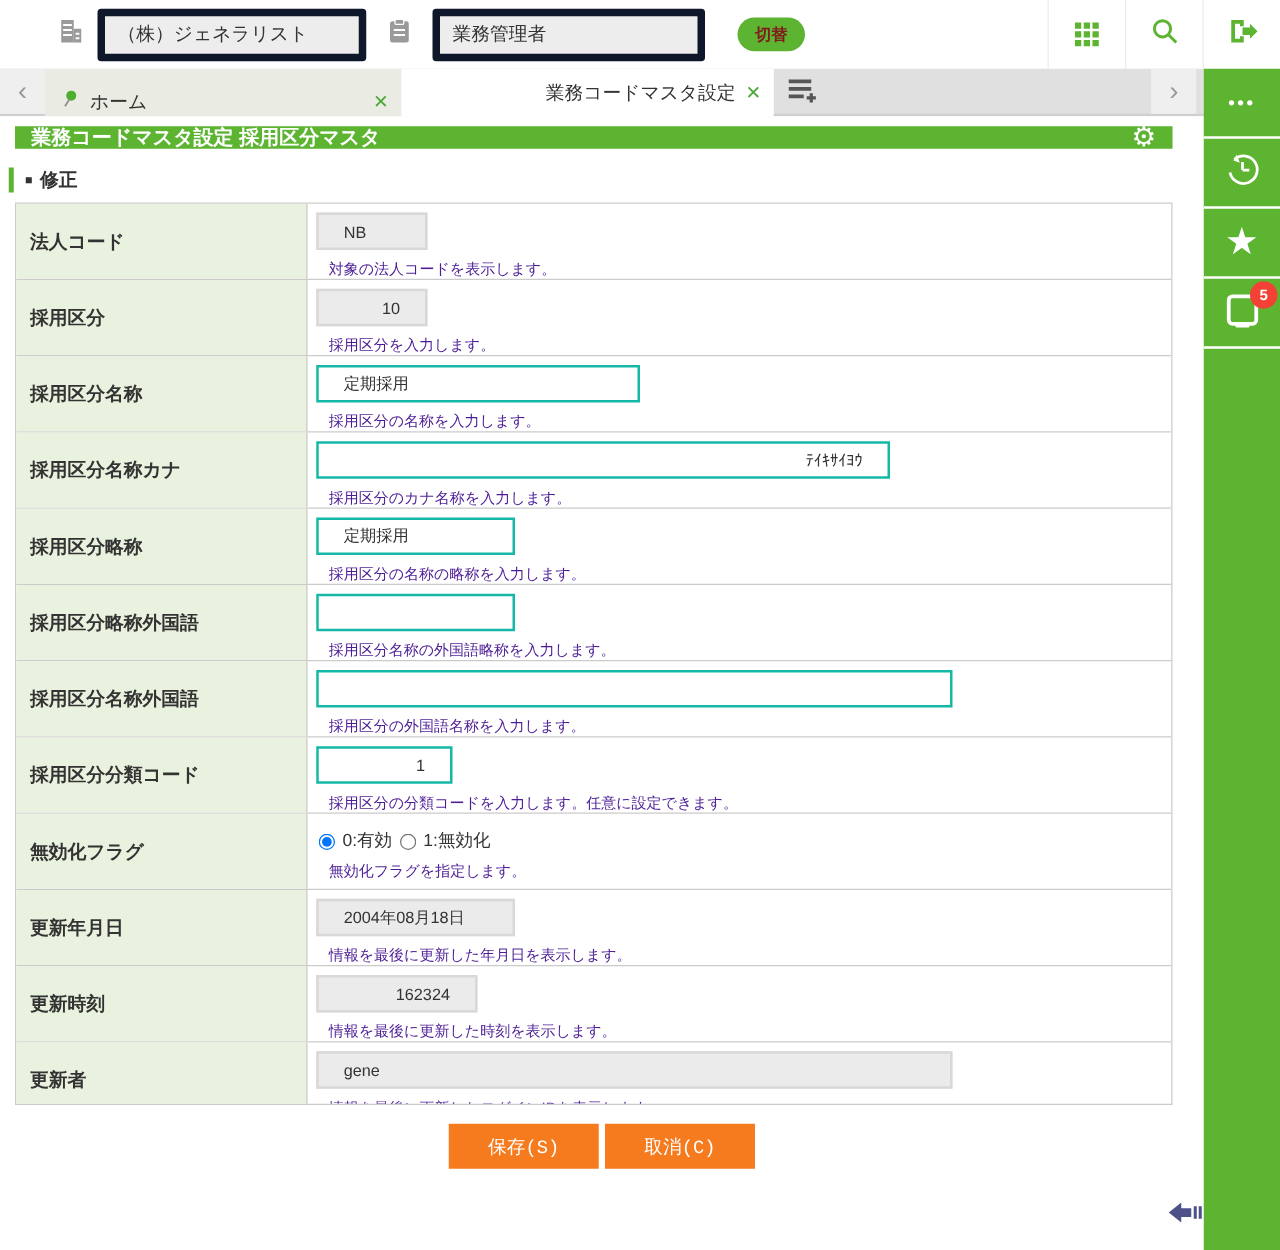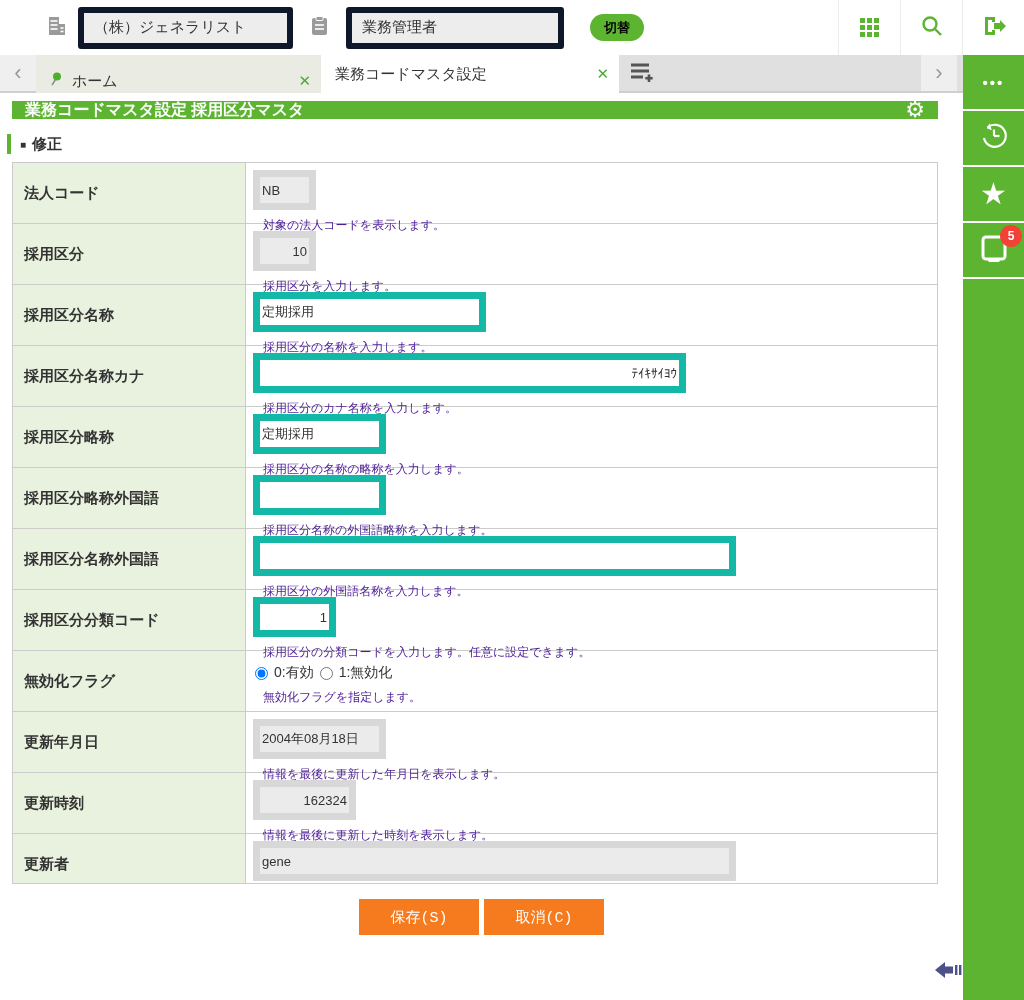--- a/index.html
+++ b/index.html
@@ -8,53 +8,53 @@
     background:#fff;font-family:"Liberation Sans","DejaVu Sans",sans-serif;color:#333;
   }
   
   .topbar{position:absolute;top:0;left:0;width:1024px;height:55px;background:#fff;display:flex;align-items:center;}
   .topbar-left{display:flex;align-items:center;padding-left:46px;gap:10px;}
   .tb-input{height:30px;background:#ededed;border:6px solid #0f172a;border-radius:3px;
     font-size:15px;color:#333;padding:0 10px;font-family:inherit;}
   .company-input{width:183px;}
   .role-input{width:186px;margin-left:8px;}
   .switch-btn{margin-left:16px;height:27px;padding:0 14px;border:none;border-radius:14px;
-    background:var(--green);color:#000000;font-size:13px;font-weight:bold;cursor:pointer;font-family:inherit;}
+    background:var(--green);color:#7f1d1d;font-size:13px;font-weight:bold;cursor:pointer;font-family:inherit;}
   .topbar-icons{position:absolute;right:0;top:0;height:55px;display:flex;}
   .tb-icon-cell{width:61px;height:55px;display:flex;align-items:center;justify-content:center;border-left:1px solid #ececec;cursor:pointer;}
   .grid-icon{display:grid;grid-template-columns:repeat(3,5px);grid-template-rows:repeat(3,5px);gap:2px;}
   .grid-icon i{background:var(--green);display:block;}
   
   .tabbar{position:absolute;top:55px;left:0;width:963px;height:38px;background:#e0e0e0;}
   .tabbar .underline{position:absolute;left:0;bottom:0;width:100%;height:2px;background:#cfcfcf;}
   .tab-prev{position:absolute;left:0;top:0;width:36px;height:36px;background:#efefef;display:flex;align-items:center;justify-content:center;color:#999;font-size:22px;cursor:pointer;}
   .tab-next{position:absolute;right:6px;top:0;width:36px;height:36px;background:#efefef;display:flex;align-items:center;justify-content:center;color:#999;font-size:22px;cursor:pointer;}
   .tab{position:absolute;top:0;height:52px;display:flex;align-items:center;padding:0 10px 0 14px;font-size:15px;cursor:pointer;box-sizing:border-box;}
   .tab-home{left:36px;width:285px;background:#eaece3;}
   .tab-active{left:321px;width:298px;background:#fff;height:38px;z-index:2;}
   .tab-label{flex:1;color:#333;}
-  .tab-active .tab-label{text-align:left;}
+  .tab-active .tab-label{text-align:right;}
   .tab-close{color:#4ea839;font-weight:bold;font-size:15px;margin-left:8px;cursor:pointer;}
   .pin-icon{margin-right:10px;display:inline-block;}
   .addtab{position:absolute;left:625px;top:4px;width:34px;height:30px;display:flex;align-items:center;justify-content:center;cursor:pointer;}
   
   .content{position:absolute;top:93px;left:0;width:963px;height:907px;background:#fff;}
   .page-header{margin:8px 25px 0 12px;height:18px;background:var(--green);color:#fff;
     display:flex;align-items:center;padding:0 13px;font-size:16px;font-weight:bold;}
   .gear{margin-left:auto;font-size:22px;cursor:pointer;line-height:1;}
   .section-title{margin:15px 0 8px 7px;height:20px;display:flex;align-items:center;
     border-left:4px solid var(--green);padding-left:9px;font-size:15px;font-weight:bold;gap:6px;}
   .section-title .sq{font-size:10px;}
   
   .form-table{margin:0 25px 0 12px;border:1px solid #cbcbcb;height:720px;overflow:hidden;background:#fff;}
   .frow{height:60px;border-bottom:1px solid #cbcbcb;display:flex;box-sizing:content-box;}
   .row-label{width:233px;background:#e9f2de;border-right:1px solid #cbcbcb;display:flex;align-items:center;
     padding-left:11px;font-size:15px;font-weight:bold;color:#333;box-sizing:border-box;flex:none;}
   .row-main{flex:1;padding:7px 0 0 7px;}
-  .ipt{height:26px;border:7px solid #14b8a6;background:#fff;font-size:13px;padding:0 2px;
+  .ipt{height:26px;border:2px solid #14b8a6;background:#fff;font-size:13px;padding:0 20px;
     font-family:inherit;color:#333;box-sizing:content-box;}
   .ipt.disabled{background:#ebebeb;border-color:#d8d8d8;}
   .row-desc{margin:7px 0 0 10px;font-size:12px;color:#4c1d95;}
   .radio-wrap{margin-top:6px;display:flex;align-items:center;}
   .radio-label{display:inline-flex;align-items:center;gap:4px;font-size:14px;margin-right:4px;cursor:pointer;}
   .radio-label input{margin:0 2px 0 2px;}
   
   .actions{margin-top:15px;display:flex;justify-content:center;gap:5px;}
   .act-btn{width:120px;height:36px;border:none;background:var(--orange);color:#fff;
     font-size:15px;cursor:pointer;font-family:Liberation Mono, monospace;}

